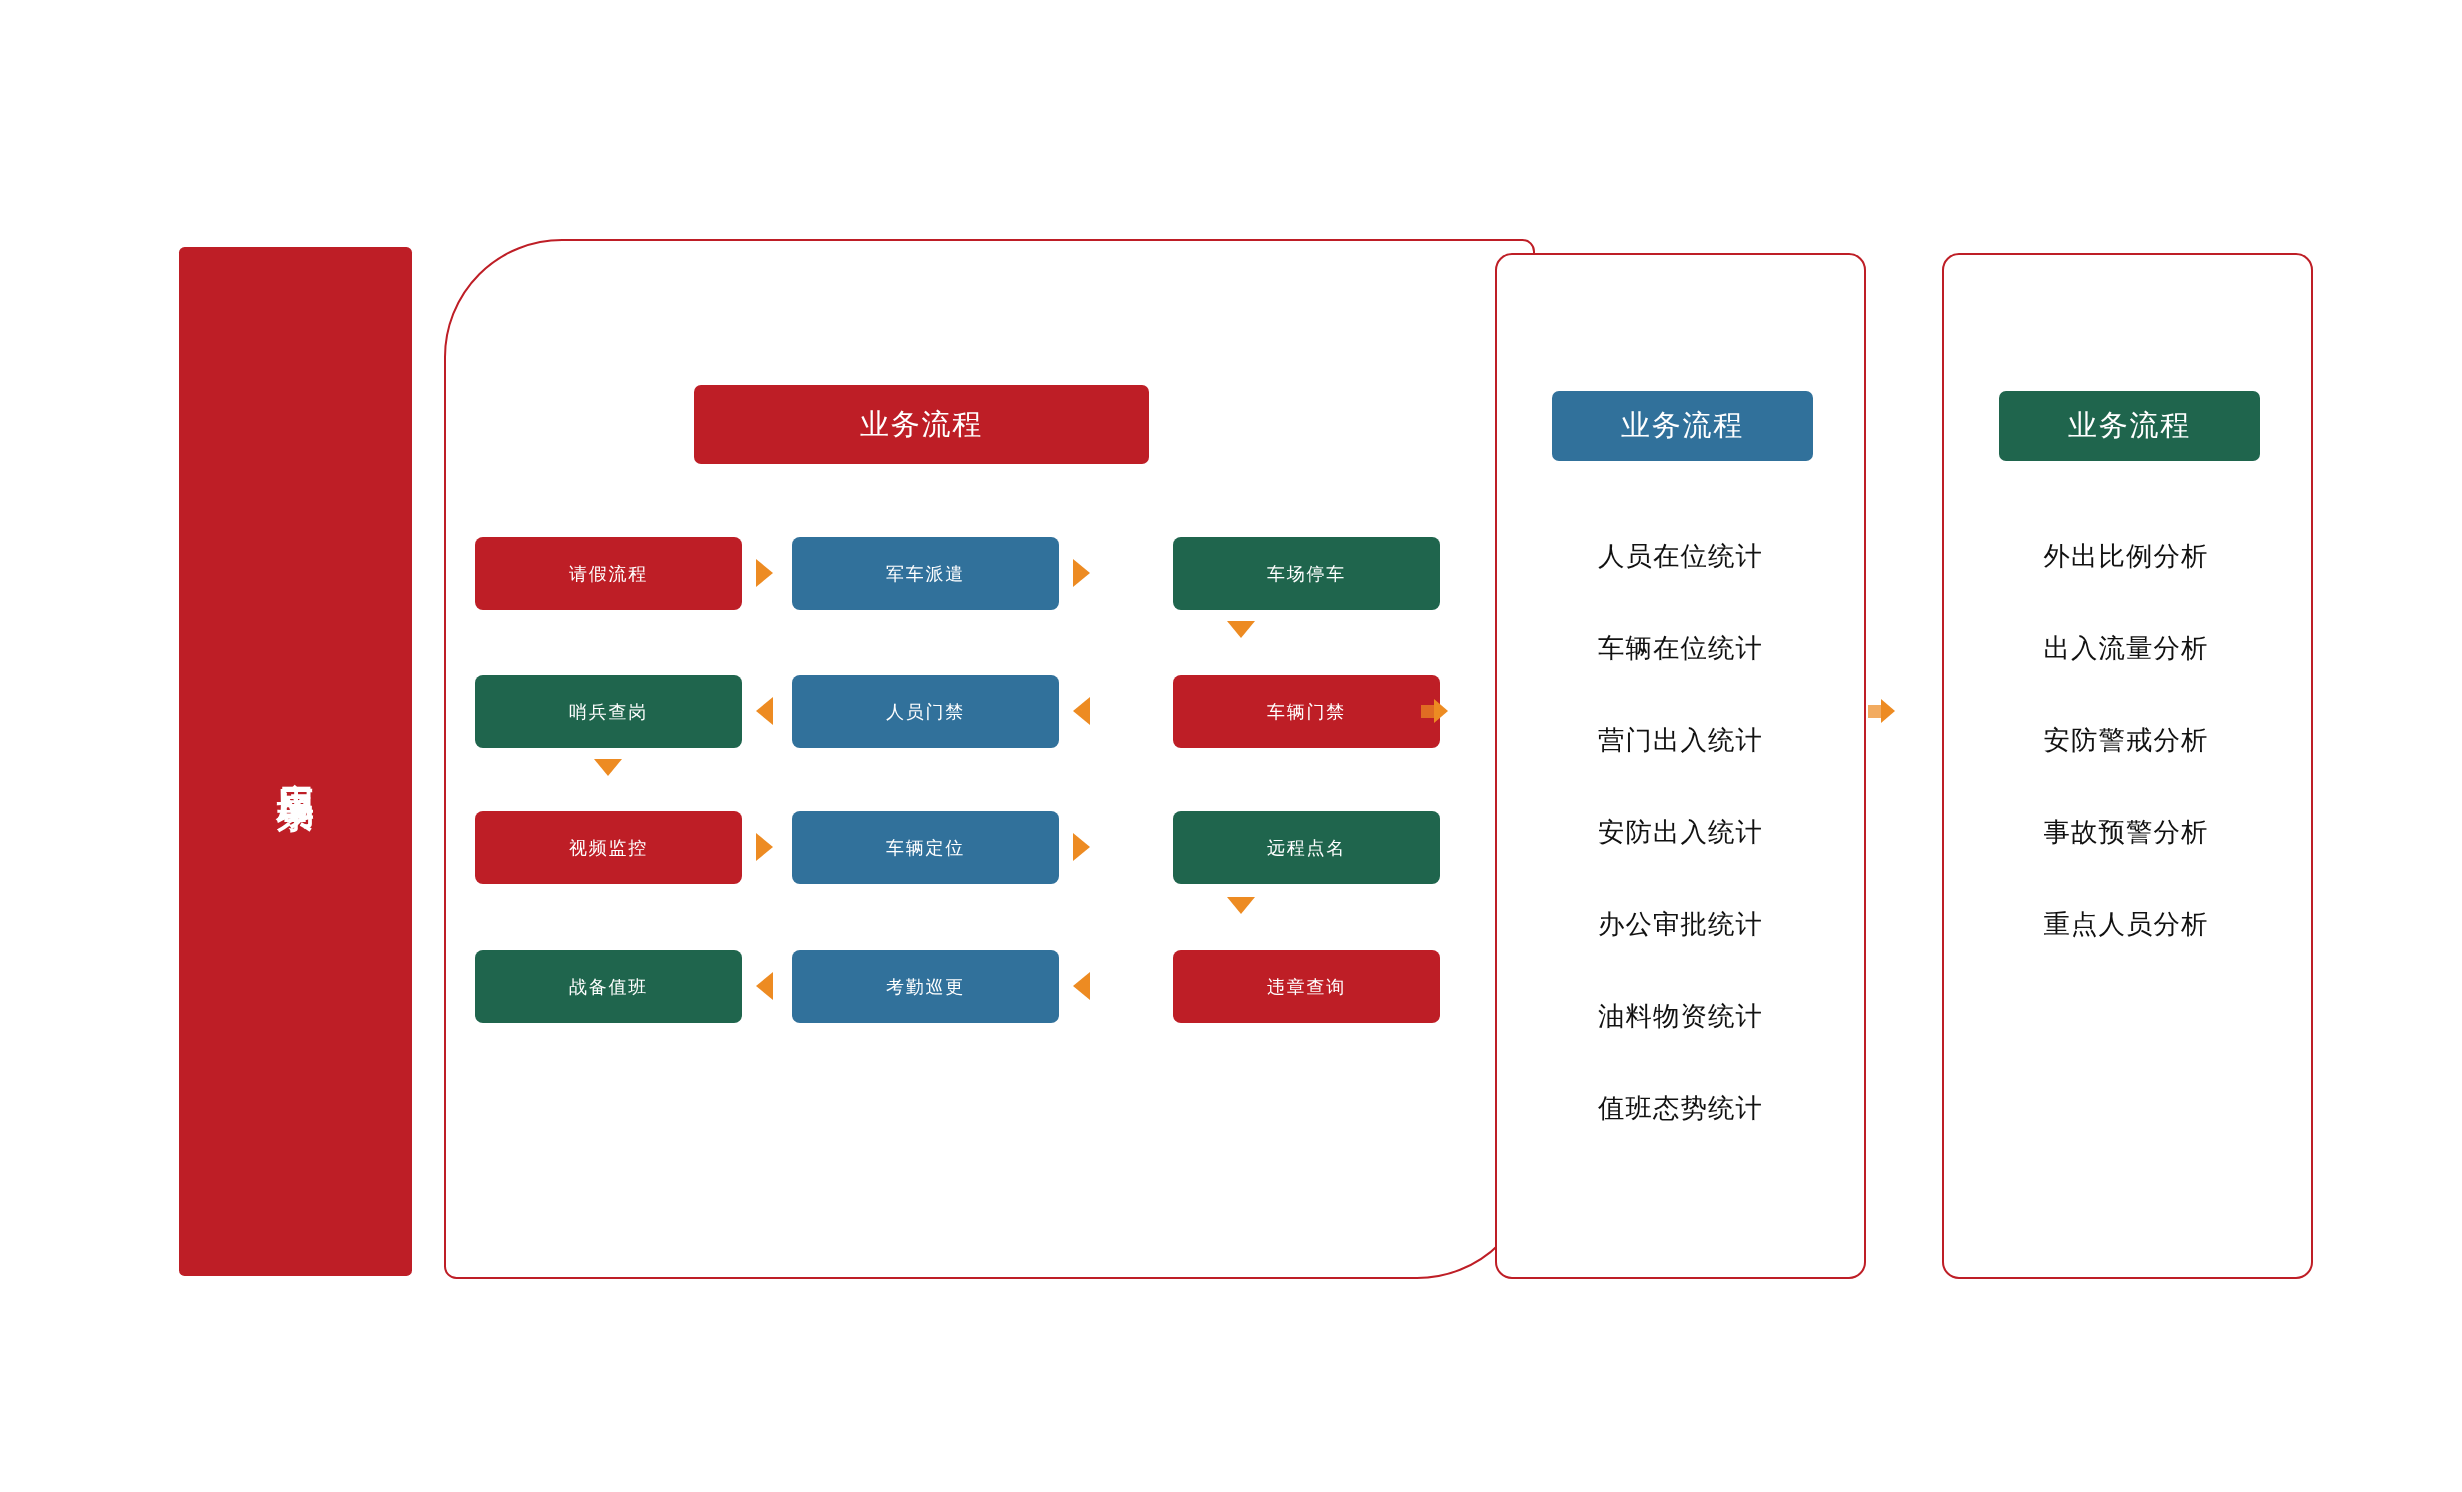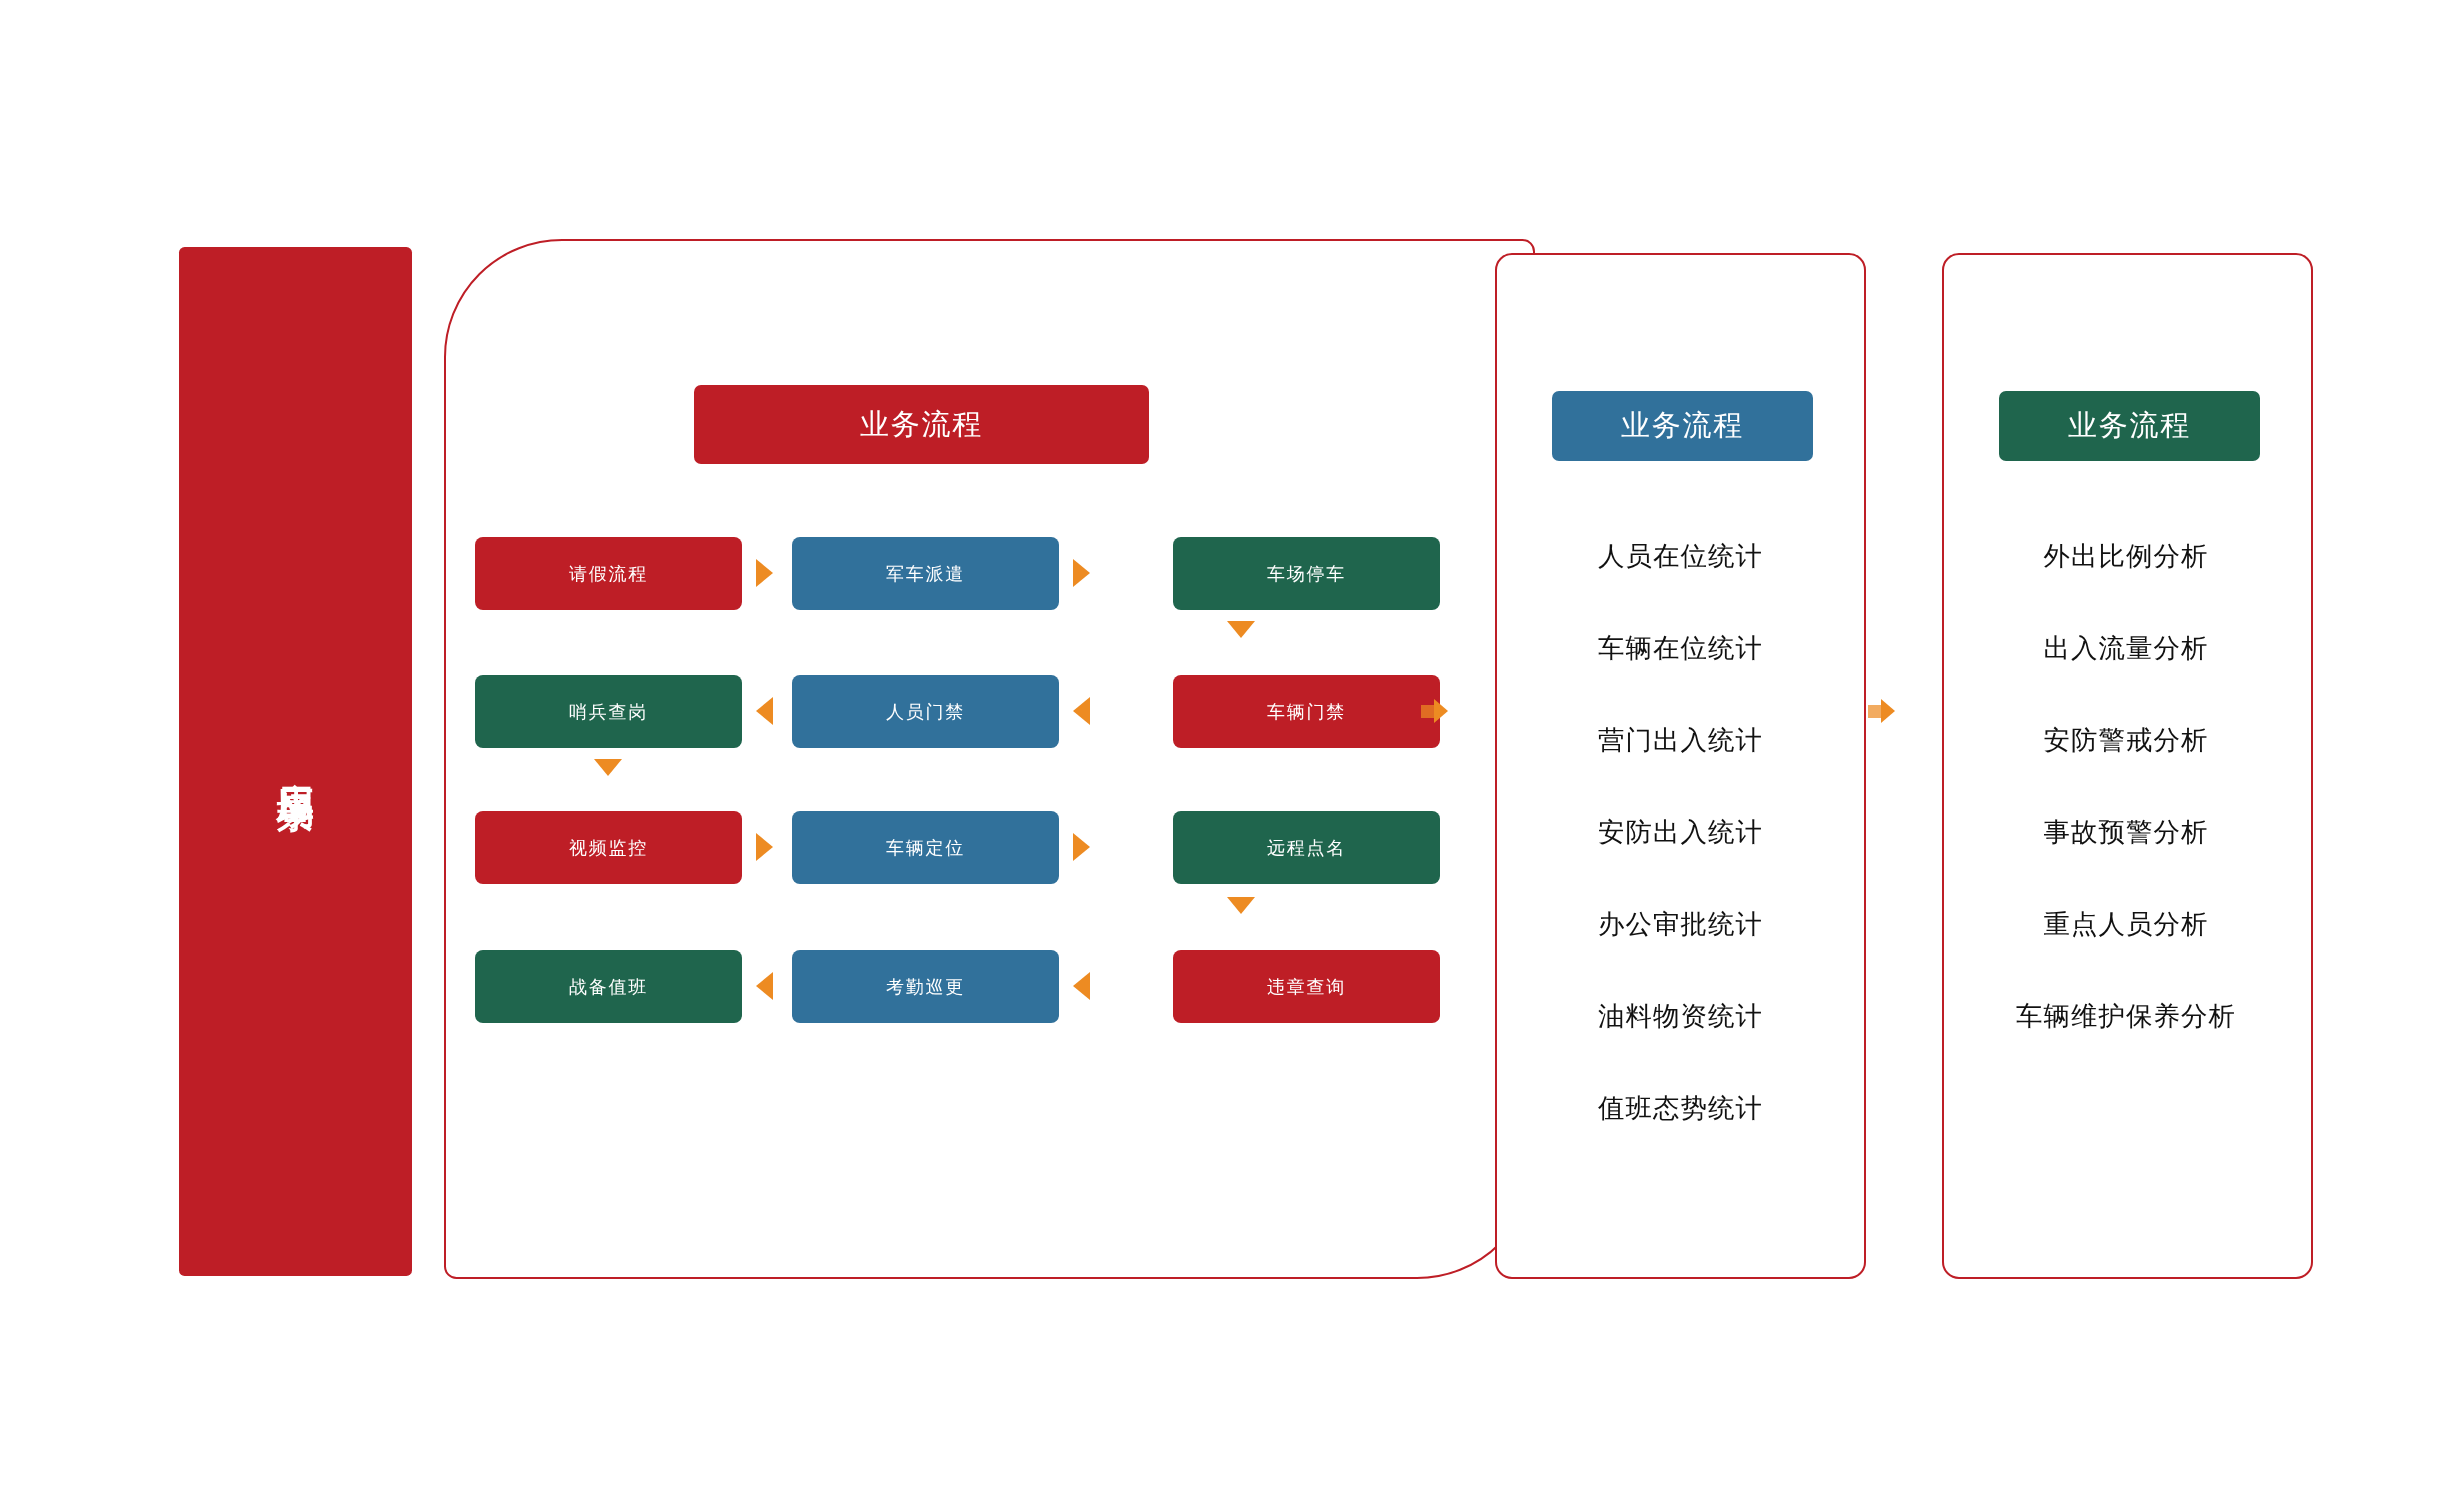--- a/index.html
+++ b/index.html
@@ -201,15 +201,14 @@
 <div class="panel" id="panel-analysis"></div>
 <div class="chip" id="chip-analysis">
   <span>业务流程</span>
 </div>
 <div class="list" id="list-analysis">
   <div class="list-item">外出比例分析</div>
   <div class="list-item">出入流量分析</div>
   <div class="list-item">安防警戒分析</div>
   <div class="list-item">事故预警分析</div>
   <div class="list-item">重点人员分析</div>
-  <div class="list-item">车辆维护保养分析</div>
 </div>
 
 
 </body></html>

